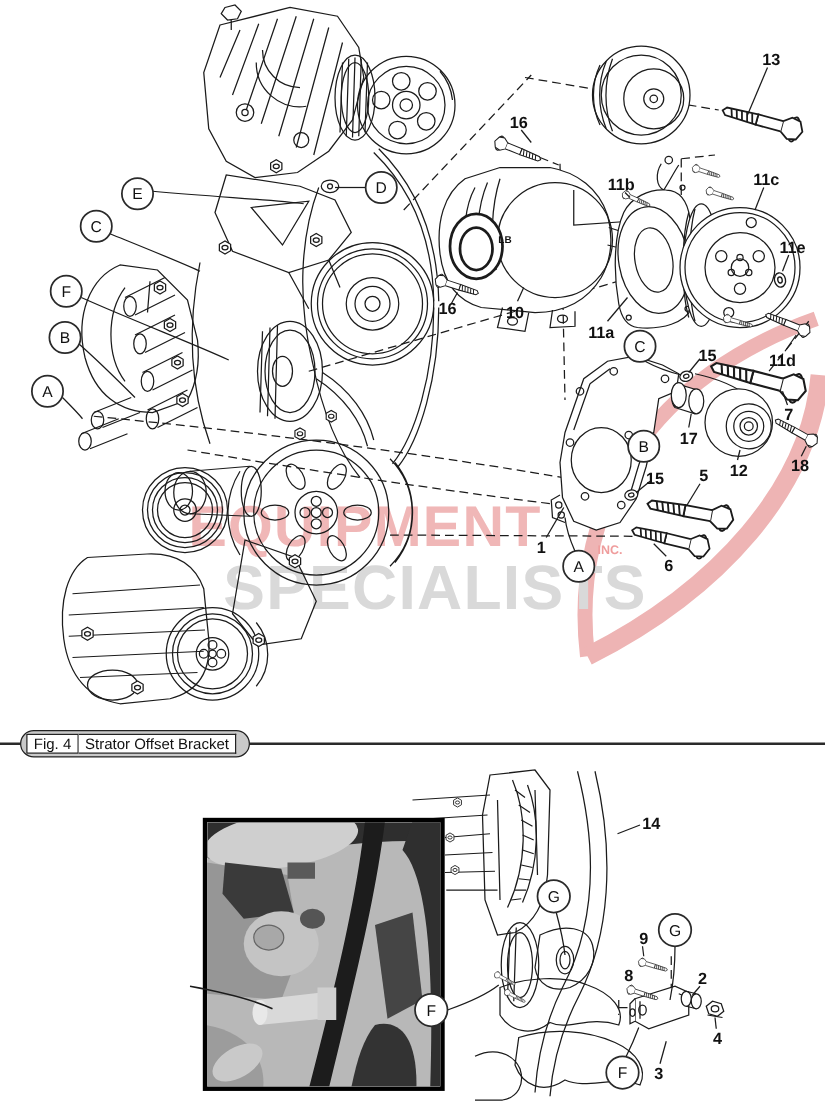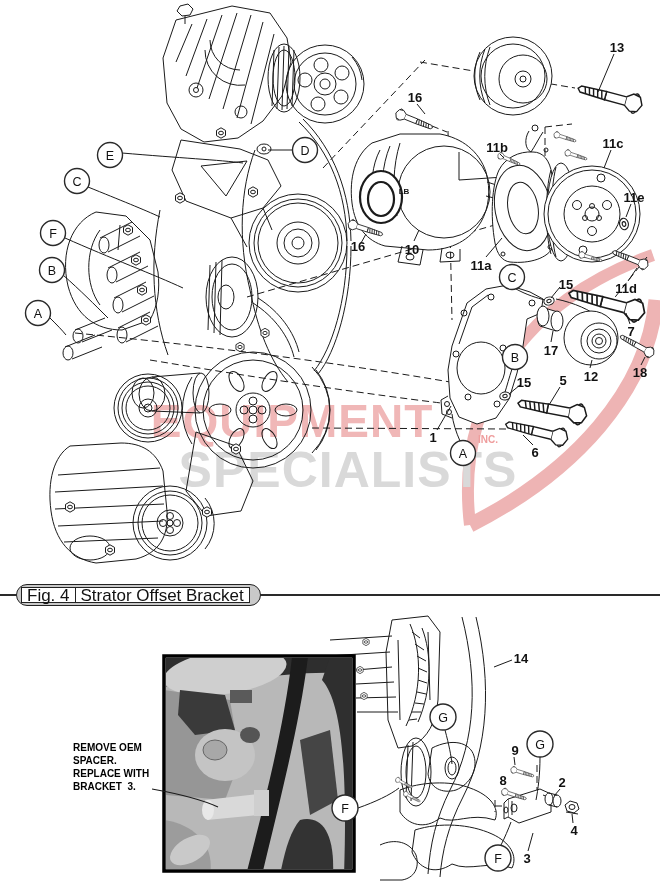--- a/index.html
+++ b/index.html
@@ -8,21 +8,21 @@
   svg{position:absolute;left:0;top:0;}
   .t-num{font-family:"Liberation Sans",sans-serif;font-size:13px;font-weight:bold;fill:#111;}
   .t-letter{font-family:"Liberation Sans",sans-serif;font-size:12.5px;font-weight:400;fill:#111;}
   .t-lb{font-family:"Liberation Sans",sans-serif;font-size:8px;font-weight:bold;fill:#111;}
   .wm1{font-family:"Liberation Sans",sans-serif;font-size:46px;font-weight:bold;letter-spacing:1px;}
   .wm2{font-family:"Liberation Sans",sans-serif;font-size:50px;font-weight:bold;letter-spacing:1px;}
   .wm3{font-family:"Liberation Sans",sans-serif;font-size:10px;font-weight:bold;}
   .figbar-line{position:absolute;left:0;top:594px;width:660px;height:2px;background:#2a2a2a;}
   .figpill{position:absolute;left:16px;top:584px;display:flex;align-items:stretch;
            background:#c9c9c9;border:1.6px solid #222;border-radius:11px;padding:2px 10px 2px 4px;height:16px;}
-  .figbox{background:#fff;border:1.2px solid #222;padding:0 5px;font-size:17px;line-height:15px;
+  .figbox{background:#fff;border:1.2px solid #222;padding:0 5px;font-size:12px;line-height:15px;
           color:#111;white-space:nowrap;}
   .figbox+.figbox{border-left:none;}
   .instruction{position:absolute;left:73px;top:741px;font-size:10px;font-weight:bold;color:#000;
                line-height:13px;}
   .instruction span{display:block;white-space:pre;}
 </style>
 </head>
 <body>
 
 <div class="stage">
@@ -450,20 +450,14 @@
     <text class="t-lb" x="404" y="194">LB</text>
   </g>
 </svg>
 
   <div class="figbar-line"></div>
   <div class="figpill">
     <span class="figbox">Fig. 4</span>
     <span class="figbox">Strator Offset Bracket</span>
   </div>
 
-  <div class="instruction">
-    <span>REMOVE OEM</span>
-    <span>SPACER.</span>
-    <span>REPLACE WITH</span>
-    <span>BRACKET  3.</span>
-  </div>
 
 </div>
 
 </body></html>

